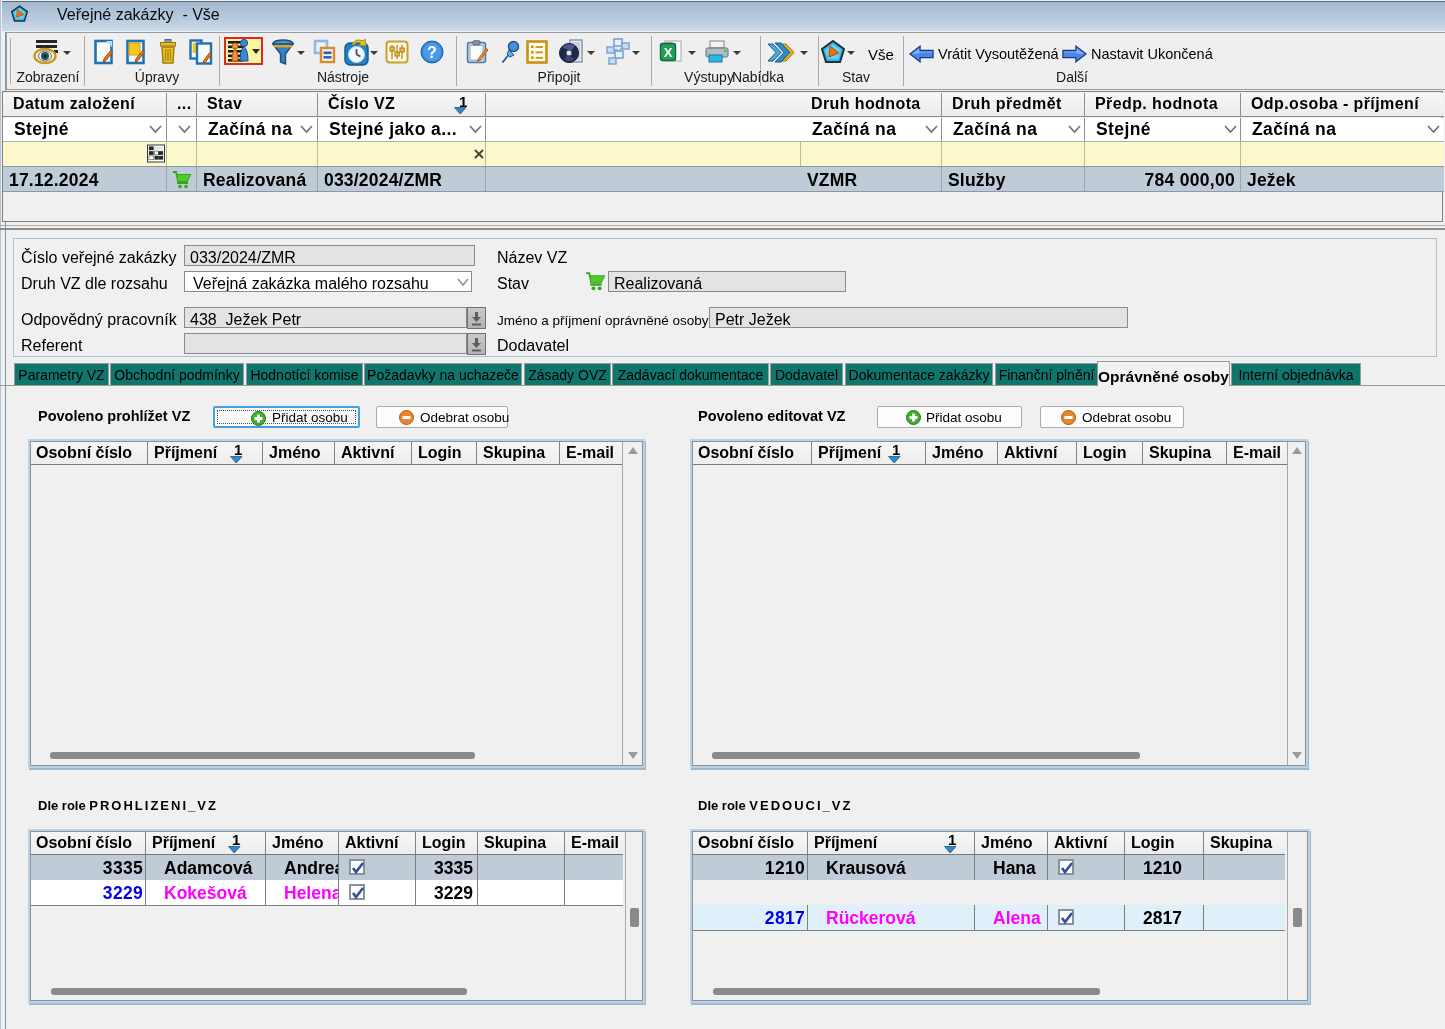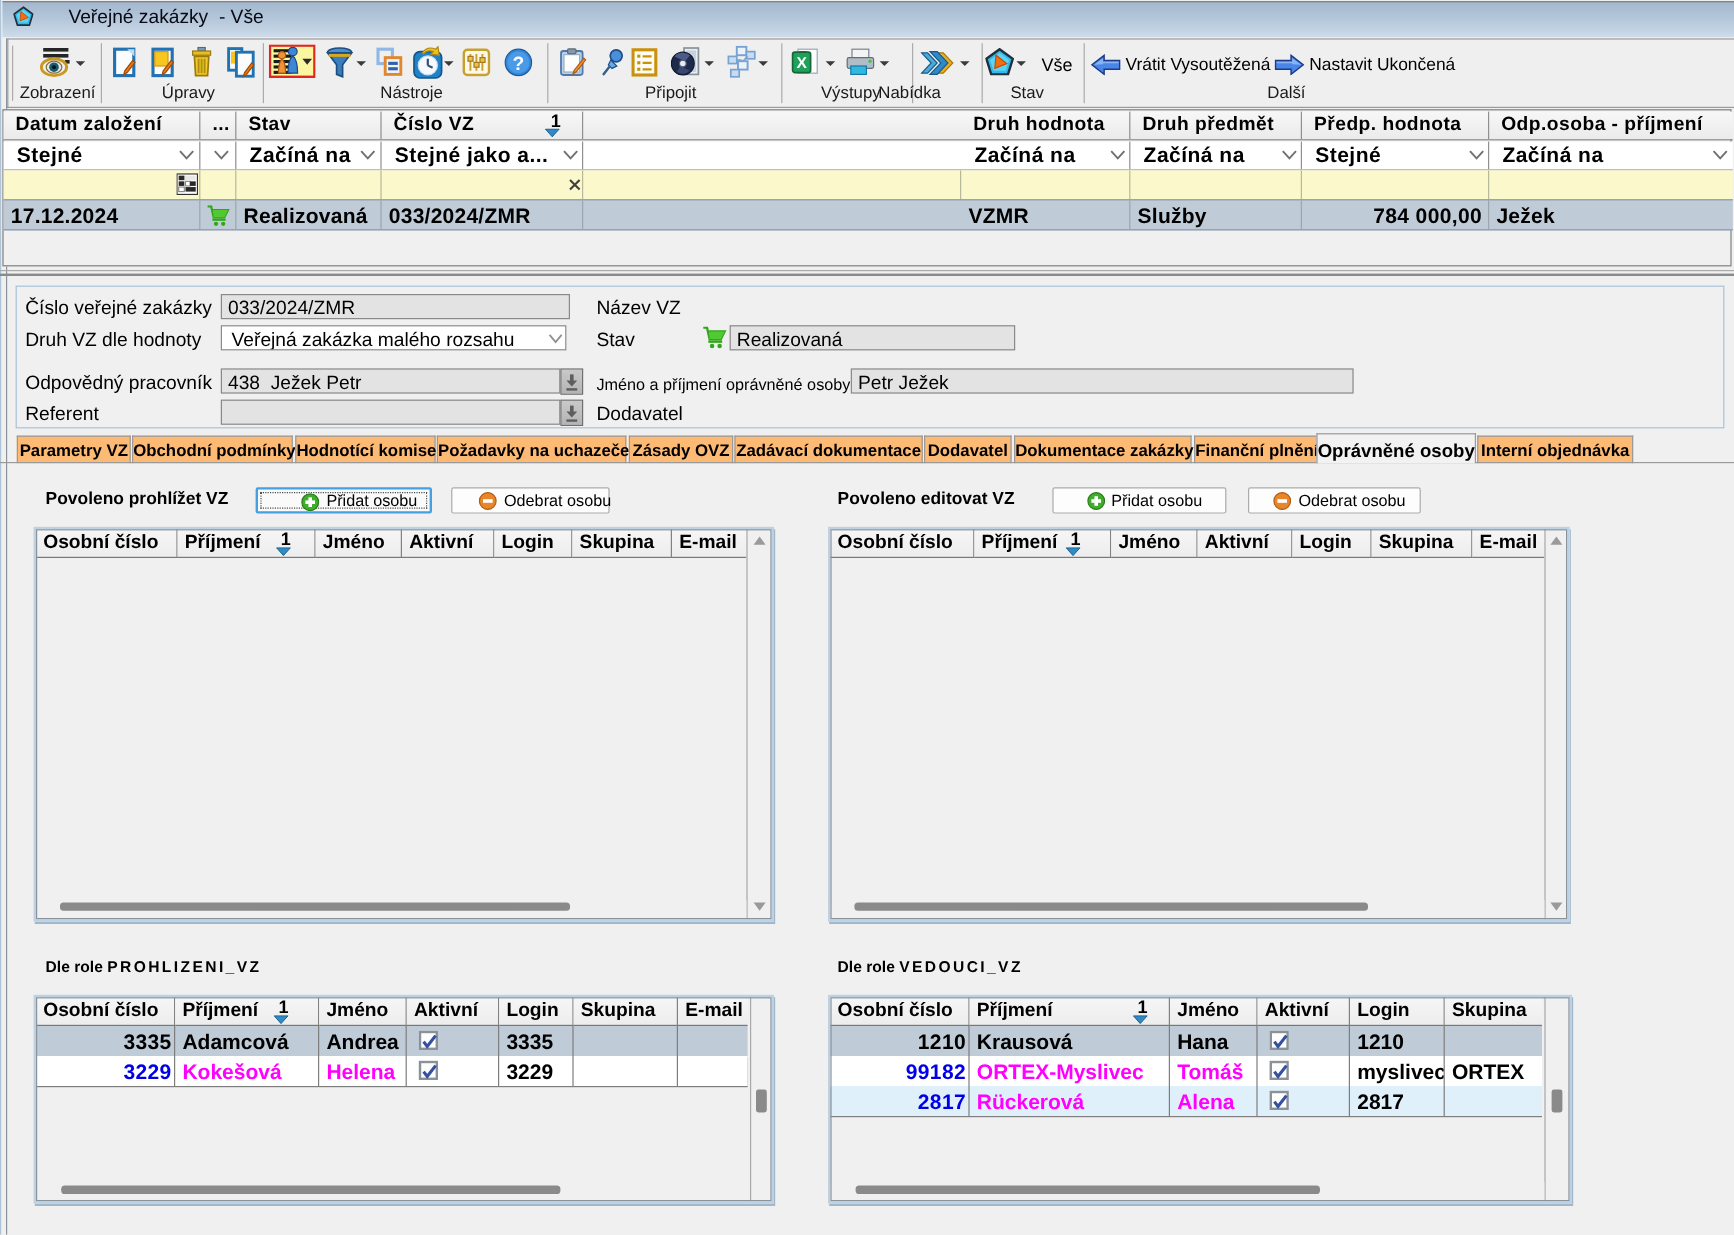--- a/index.html
+++ b/index.html
@@ -26,38 +26,38 @@
 .dat .mgc { padding-top:3px !important; }
 .mgc.num { letter-spacing:0.3px; padding-right:5px; }
 .pgc.num { letter-spacing:0.3px; padding-right:2px; }
 
 #detail { left:13px; top:238px; width:1424px; height:119px; border:1px solid #A9C2D8; background:#F0F0F0; }
 .dlbl { position:absolute; font-size:16px; color:#000; white-space:nowrap; }
 .din { position:absolute; height:21px; background:#E3E3E3; border:1px solid #8A8A8A;
   font-size:16px; padding:3px 0 0 5px; white-space:nowrap; overflow:hidden; }
 .spb { position:absolute; width:19px; height:22px; background:linear-gradient(#C9C9C9,#B4B4B4); border:1px solid #707070; }
 
-.tab { position:absolute; top:363px; height:23px; background:#fdba74; border:1px solid #9A9A9A; border-bottom:none;
-  font-size:14px; padding:3px 0 0 0; white-space:nowrap; text-align:center; color:#000;font-weight:bold; }
+.tab { position:absolute; top:363px; height:23px; background:#0f766e; border:1px solid #9A9A9A; border-bottom:none;
+  font-size:14px; padding:3px 0 0 0; white-space:nowrap; text-align:center; color:#000; }
 #tabline { left:0; top:385px; width:1445px; height:1px; background:#9A9A9A; }
 .tabactive { top:361px !important; height:25px !important; font-weight:bold; background:#F2F2F2; z-index:5;
   font-size:15.5px; padding-top:6px !important; }
 
 .btn { position:absolute; height:22px; background:#FDFDFD; border:1px solid #ABABAB; border-radius:2px;
   font-size:13.5px; white-space:nowrap; }
 .btn .bi { position:absolute; top:3px; }
 .btn .bt { position:absolute; top:3px; }
 .seclbl { position:absolute; font-size:14.5px; font-weight:bold; color:#000; white-space:nowrap; }
 
 .pgrid { position:absolute; border:2px solid #BDD1E2; background:#F0F0F0; box-shadow:1px 2px 0 #9FB8CC; }
 .pgf { position:absolute; left:0; top:0; width:100%; height:100%; border:1px solid #8A929A; pointer-events:none; z-index:9; }
 .pgh { position:absolute; top:0; height:24px; background:linear-gradient(#F6F6F6,#EDEDED); border-right:1px solid #828282; border-bottom:1px solid #787878;
   font-size:16px; font-weight:bold; padding:3px 0 0 6px; white-space:nowrap; overflow:hidden; }
 .pgc { position:absolute; height:25px; border-right:1px solid #7E7E7E; font-size:17.5px; font-weight:bold;
-  padding:3px 6px 0 6px; white-space:nowrap; overflow:hidden; }
+  padding:3px 6px 0 18px; white-space:nowrap; overflow:hidden; }
 .num { text-align:right; }
 .vsb { position:absolute; background:#F0F0F0; border-left:1px solid #A8A8A8; }
 .hthumb { position:absolute; height:7px; background:#8A8A8A; border-radius:3px; }
 .vthumb { position:absolute; width:9px; background:#8A8A8A; border-radius:2px; }
 .tri-u { width:0; height:0; border-left:5px solid transparent; border-right:5px solid transparent; border-bottom:7px solid #9A9A9A; position:absolute; }
 .tri-d { width:0; height:0; border-left:5px solid transparent; border-right:5px solid transparent; border-top:7px solid #9A9A9A; position:absolute; }
 .cbx { position:absolute; width:16px; height:16px; background:#FDFDFD; border:2px solid #8A9298; }
 .cbx svg { position:absolute; left:-1px; top:-1px; }
 .sorticon { display:inline-block; position:relative; width:14px; height:14px; vertical-align:-2px; }
 </style>
@@ -356,21 +356,21 @@
   <div class="mgc" style="left:1238px;width:203px;border-right:none">Ježek</div>
  </div>
 </div>
 
 <div class="abs" style="left:0;top:225px;width:1445px;height:1px;background:#AAAAAA"></div>
 <div class="abs" style="left:0;top:228px;width:1445px;height:2px;background:#8A8A8A"></div>
 <div class="abs" id="detail">
  <div class="dlbl" style="left:7px;top:10px">Číslo veřejné zakázky</div>
  <div class="din" style="left:170px;top:6px;width:291px">033/2024/ZMR</div>
  <div class="dlbl" style="left:483px;top:10px">Název VZ</div>
- <div class="dlbl" style="left:7px;top:36px">Druh VZ dle hodnoty</div>
+ <div class="dlbl" style="left:7px;top:36px">Druh VZ dle rozsahu</div>
  <div class="din" style="left:170px;top:32px;width:288px;background:#FFFFFF;padding-left:8px">Veřejná zakázka malého rozsahu
   <svg class="abs" style="left:272px;top:6px" width="12" height="9">
         <path d="M1 1 L6 7 L11 1" fill="none" stroke="#909090" stroke-width="1.5"></path>
       </svg>
  </div>
  <div class="dlbl" style="left:483px;top:36px">Stav</div>
  <svg class="abs" style="left:571px;top:33px" width="21" height="19" viewBox="0 0 20 18">
     <path d="M1 1 L4 1 L6 10 L15 10 L18 4 L5.5 4" fill="none" stroke="#2FA818" stroke-width="1.8"></path>
     <path d="M5.5 4 L18 4 L15 10 L6 10 Z" fill="#52C832"></path>
     <rect x="5" y="11" width="11" height="2" fill="#2FA818"></rect>
@@ -568,34 +568,20 @@
   <div class="pgc" style="left:356px;width:77px">
         <span class="cbx" style="left:10px;top:4px">
           <svg width="15" height="15">
             <path d="M3 8 L6 12 L13 3" fill="none" stroke="#34509E" stroke-width="2.6"></path>
           </svg>
         </span>
       </div>
   <div class="pgc" style="left:433px;width:79px">1210</div>
   <div class="pgc" style="left:512px;width:81px;border-right:none"></div>
  </div>
- <div class="abs" style="top:49px;left:0;width:593px;height:25px;background:#FFFFFF">
-  <div class="pgc num" style="left:0;width:116px;color:#0000E8">99182</div>
-  <div class="pgc" style="left:116px;width:167px;color:#FF00FF">ORTEX-Myslivec</div>
-  <div class="pgc" style="left:283px;width:73px;color:#FF00FF">Tomáš</div>
-  <div class="pgc" style="left:356px;width:77px">
-        <span class="cbx" style="left:10px;top:4px">
-          <svg width="15" height="15">
-            <path d="M3 8 L6 12 L13 3" fill="none" stroke="#34509E" stroke-width="2.6"></path>
-          </svg>
-        </span>
-      </div>
-  <div class="pgc" style="left:433px;width:79px">myslivec</div>
-  <div class="pgc" style="left:512px;width:81px;border-right:none">ORTEX</div>
- </div>
  <div class="abs" style="top:74px;left:0;width:593px;height:25px;background:#E0F0FB;box-shadow:0 1px 0 #7E7E7E">
   <div class="pgc num" style="left:0;width:116px;color:#0000E8">2817</div>
   <div class="pgc" style="left:116px;width:167px;color:#FF00FF">Rückerová</div>
   <div class="pgc" style="left:283px;width:73px;color:#FF00FF">Alena</div>
   <div class="pgc" style="left:356px;width:77px">
         <span class="cbx" style="left:10px;top:4px">
           <svg width="15" height="15">
             <path d="M3 8 L6 12 L13 3" fill="none" stroke="#34509E" stroke-width="2.6"></path>
           </svg>
         </span>

